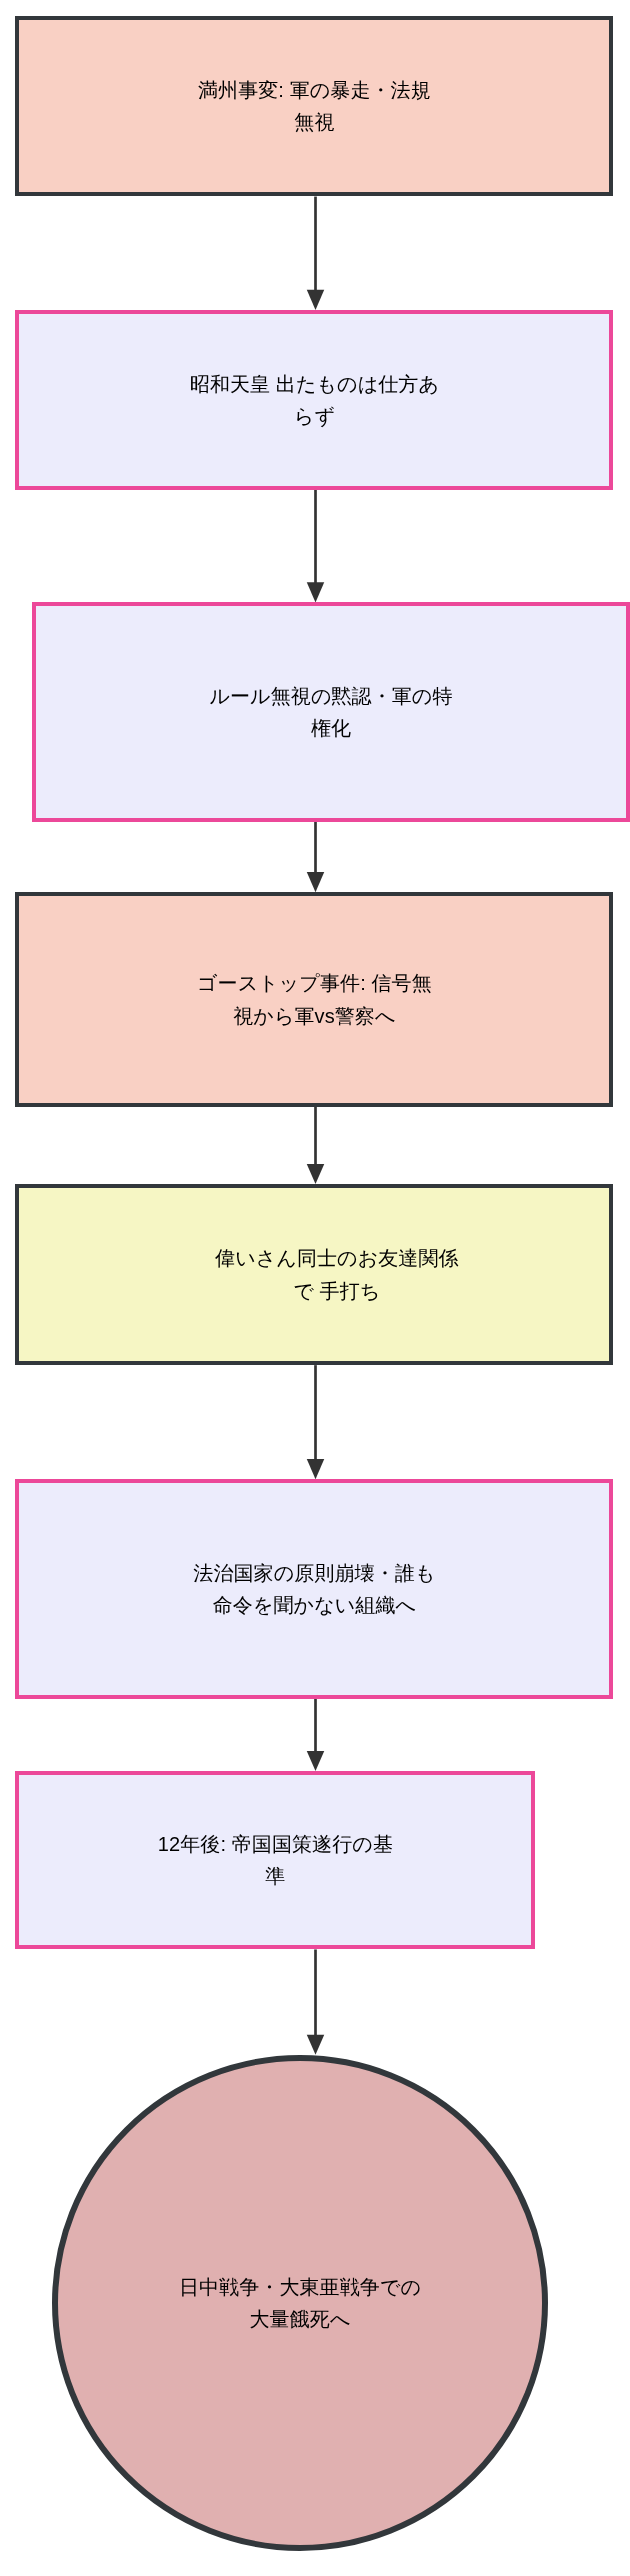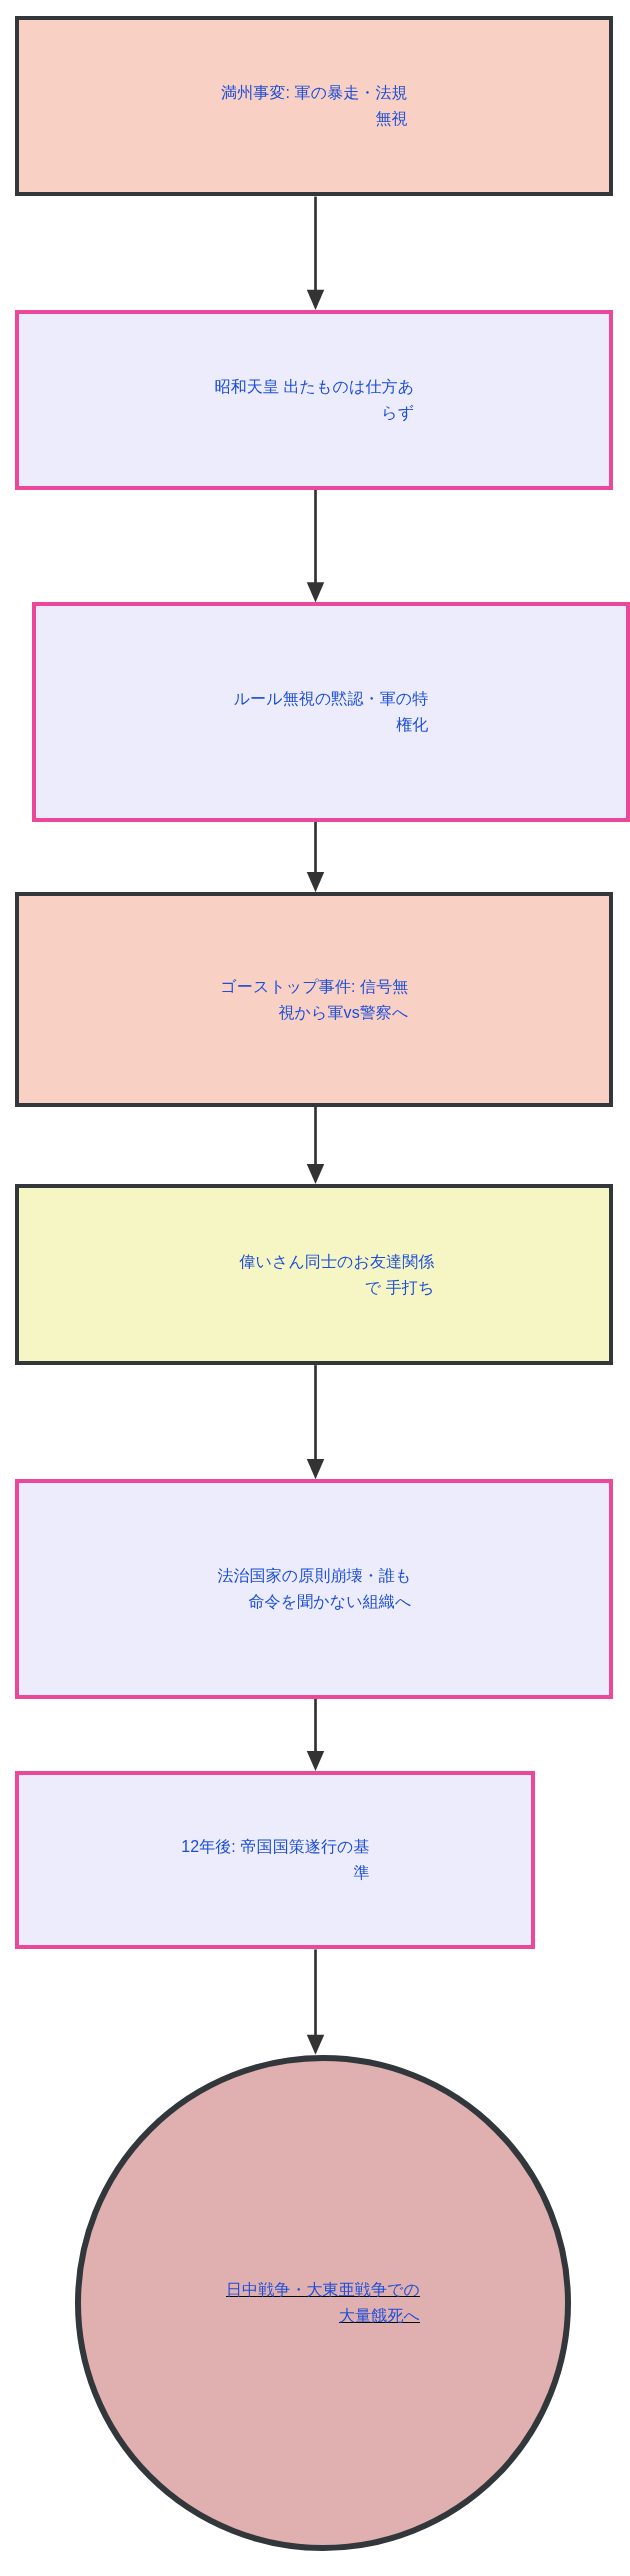--- a/index.html
+++ b/index.html
@@ -27,28 +27,27 @@
     position: absolute;
     box-sizing: border-box;
     display: flex;
     align-items: center;
     justify-content: center;
     text-align: center;
   }
 
   .node .label {
     display: block;
-    font-size: 16px;
+    font-size: 20px;
     line-height: 1.62;
-    color: #1d4ed8;
+    color: #000000;
     letter-spacing: 0.1px;
     padding: 0 32px;
     white-space: pre-wrap;
     word-break: normal;
-    text-align: right;
   }
 
   
   .node.process-strong {
     background: #f9d0c4;
     border: 4.7px solid #32373b;
   }
   .node.process-soft {
     background: #ececfc;
     border: 4px solid #ec4899;
@@ -131,18 +130,18 @@
 で 手打ち</span>
     </div>
     <div class="node process-soft" style="left: 15.4px; top: 1479px; width: 598px; height: 220px;">
       <span class="label">法治国家の原則崩壊・誰も
 命令を聞かない組織へ</span>
     </div>
     <div class="node process-soft" style="left: 15.4px; top: 1771px; width: 520px; height: 178px;">
       <span class="label">12年後: 帝国国策遂行の基
 準</span>
     </div>
-    <div class="node terminal-circle" style="left: 75px; top: 2055px; width: 496px; height: 496px; text-decoration: underline;">
+    <div class="node terminal-circle" style="left: 52px; top: 2055px; width: 496px; height: 496px;">
       <span class="label">日中戦争・大東亜戦争での
 大量餓死へ</span>
     </div>
   </div>
 
 
 </body></html>

